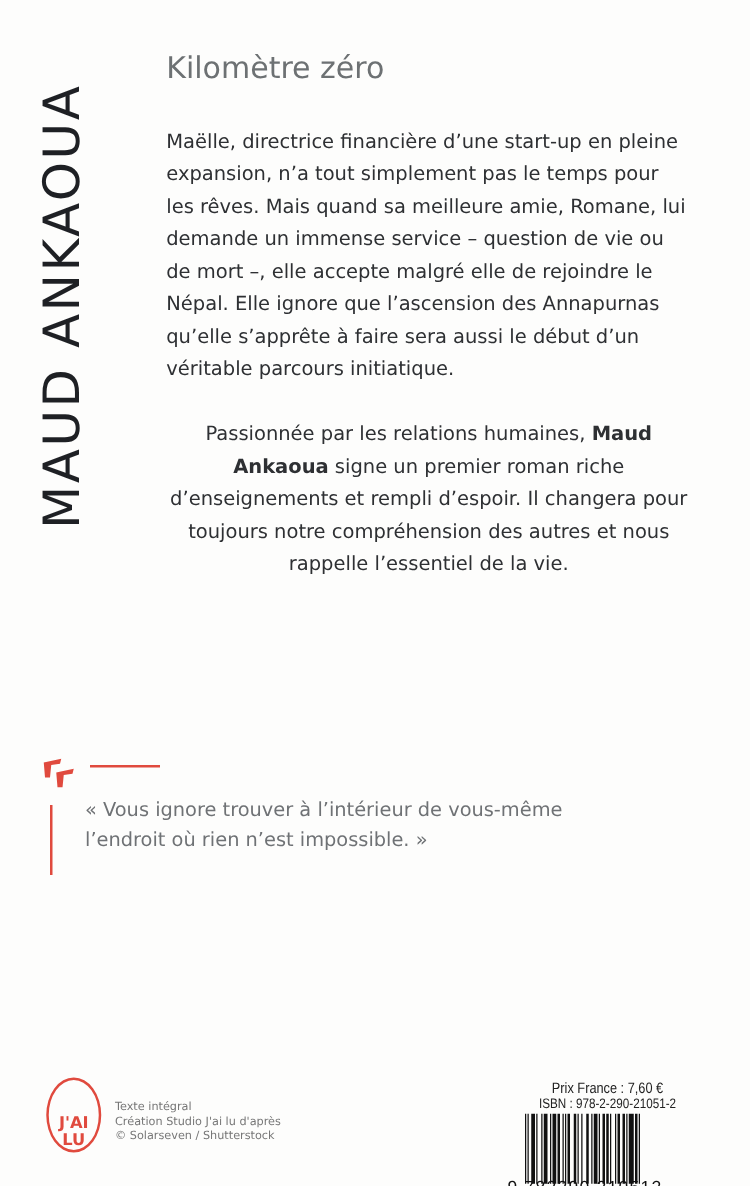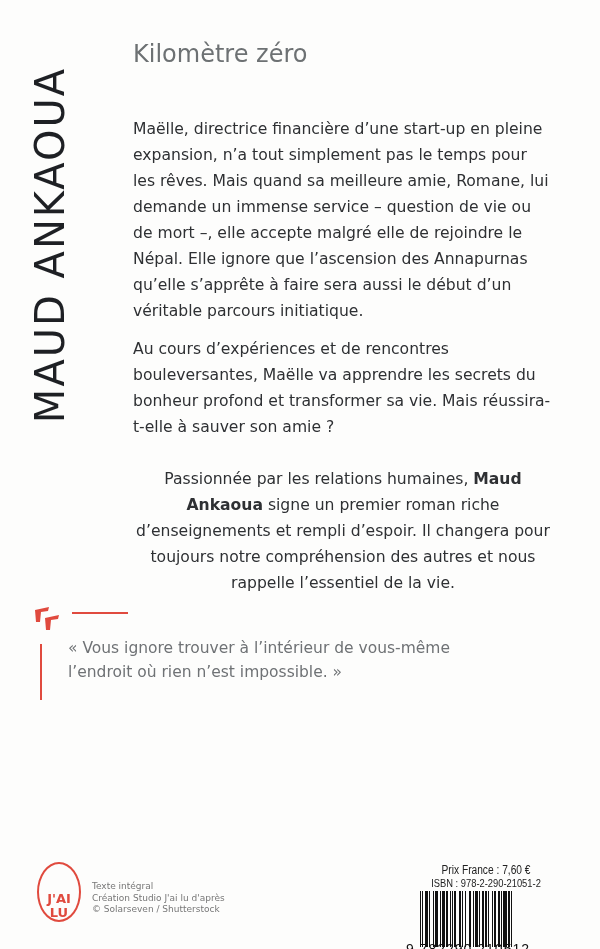--- a/index.html
+++ b/index.html
@@ -2,21 +2,21 @@
 <html><head>
 <meta charset="utf-8">
 <style>
   html, body { margin:0; padding:0; }
   body { width:600px; height:949px; background:#fdfdfc; position:relative; overflow:hidden;
          font-family:"DejaVu Sans", sans-serif; color:#2c2c2c; }
   .spine { position:absolute; left:28px; top:40px; width:44px; height:410px; }
   .spine span { position:absolute; left:50%; top:50%; transform:translate(-50%,-50%) rotate(-90deg);
     white-space:nowrap; font-family:"DejaVu Sans", sans-serif; font-size:40px; letter-spacing:2px; color:#1e2024; font-weight:normal; }
   .title { position:absolute; left:133px; top:40px; font-size:24px; color:#6d7173; }
-  .body { position:absolute; left:133px; top:116px; width:420px; font-size:15.6px; line-height:26px; color:#2e3033; }
+  .body { position:absolute; left:133px; top:100px; width:420px; font-size:15.6px; line-height:26px; color:#2e3033; }
   .body p { margin:0 0 12px 0; }
   .body p.gap { margin-top:26px;text-align:center; }
   .body b { font-weight:bold; }
   .quote-mark { position:absolute; left:33px; top:604px; }
   .quote-line { position:absolute; left:72px; top:612px; width:56px; height:2px; background:#e04a3e; }
   .quote-vline { position:absolute; left:40px; top:644px; width:2px; height:56px; background:#e04a3e; }
   .quote { position:absolute; left:68px; top:636px; font-size:15.5px; line-height:24px; color:#6f7275; }
   .quote .author { font-weight:bold; color:#6a6e70; }
   .logo { position:absolute; left:37px; top:862px; width:40px; height:56px; border:2px solid #e04a3e; border-radius:50%;
     color:#e04a3e; font-weight:bold; font-size:13px; line-height:14px; text-align:center; display:flex; flex-direction:column; justify-content:flex-end; }
@@ -32,21 +32,20 @@
 <body>
 
 <div class="spine">
     <span>MAUD ANKAOUA</span>
   </div>
 
 <div class="title">Kilomètre zéro</div>
 
 <div class="body">
   <p>Maëlle, directrice financière d’une start-up en pleine expansion, n’a tout simplement pas le temps pour les rêves. Mais quand sa meilleure amie, Romane, lui demande un immense service – question de vie ou de mort –, elle accepte malgré elle de rejoindre le Népal. Elle ignore que l’ascension des Annapurnas qu’elle s’apprête à faire sera aussi le début d’un véritable parcours initiatique.</p>
-  <p>Au cours d’expériences et de rencontres bouleversantes, Maëlle va apprendre les secrets du bonheur profond et transformer sa vie. Mais réussira-t-elle à sauver son amie ?</p>
   <p class="gap"><span>Passionnée par les relations humaines, </span><b>Maud Ankaoua</b><span> signe un premier roman riche d’enseignements et rempli d’espoir. Il changera pour toujours notre compréhension des autres et nous rappelle l’essentiel de la vie.</span></p>
 </div>
 
 <svg class="quote-mark" width="30" height="26" viewBox="0 0 30 26">
   <path d="M2 6 L16 3 L15 7 L8 8 L7 18 L3 18 Z" fill="#e04a3e"></path>
   <path d="M12 14 L26 11 L25 15 L18 16 L17 26 L13 26 Z" fill="#e04a3e"></path>
 </svg>
 <div class="quote-line"></div>
 <div class="quote-vline"></div>
 <div class="quote">

